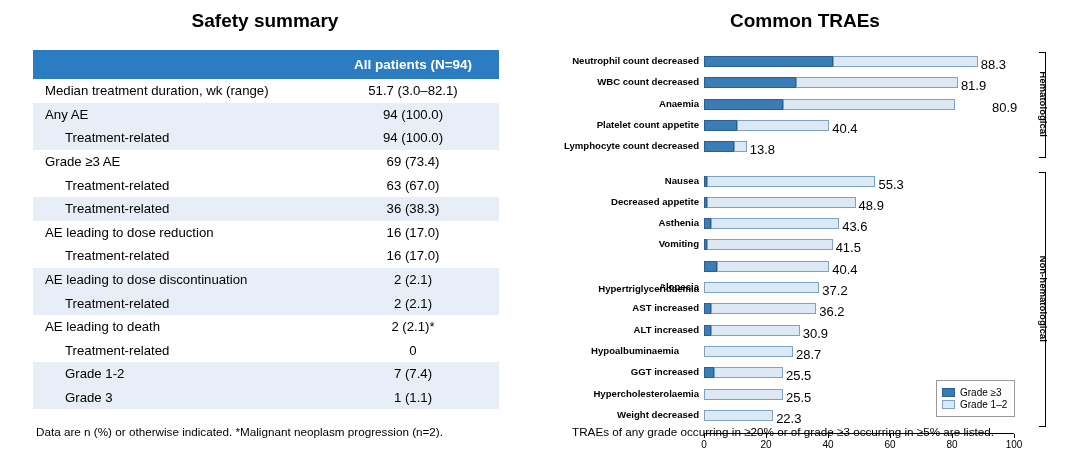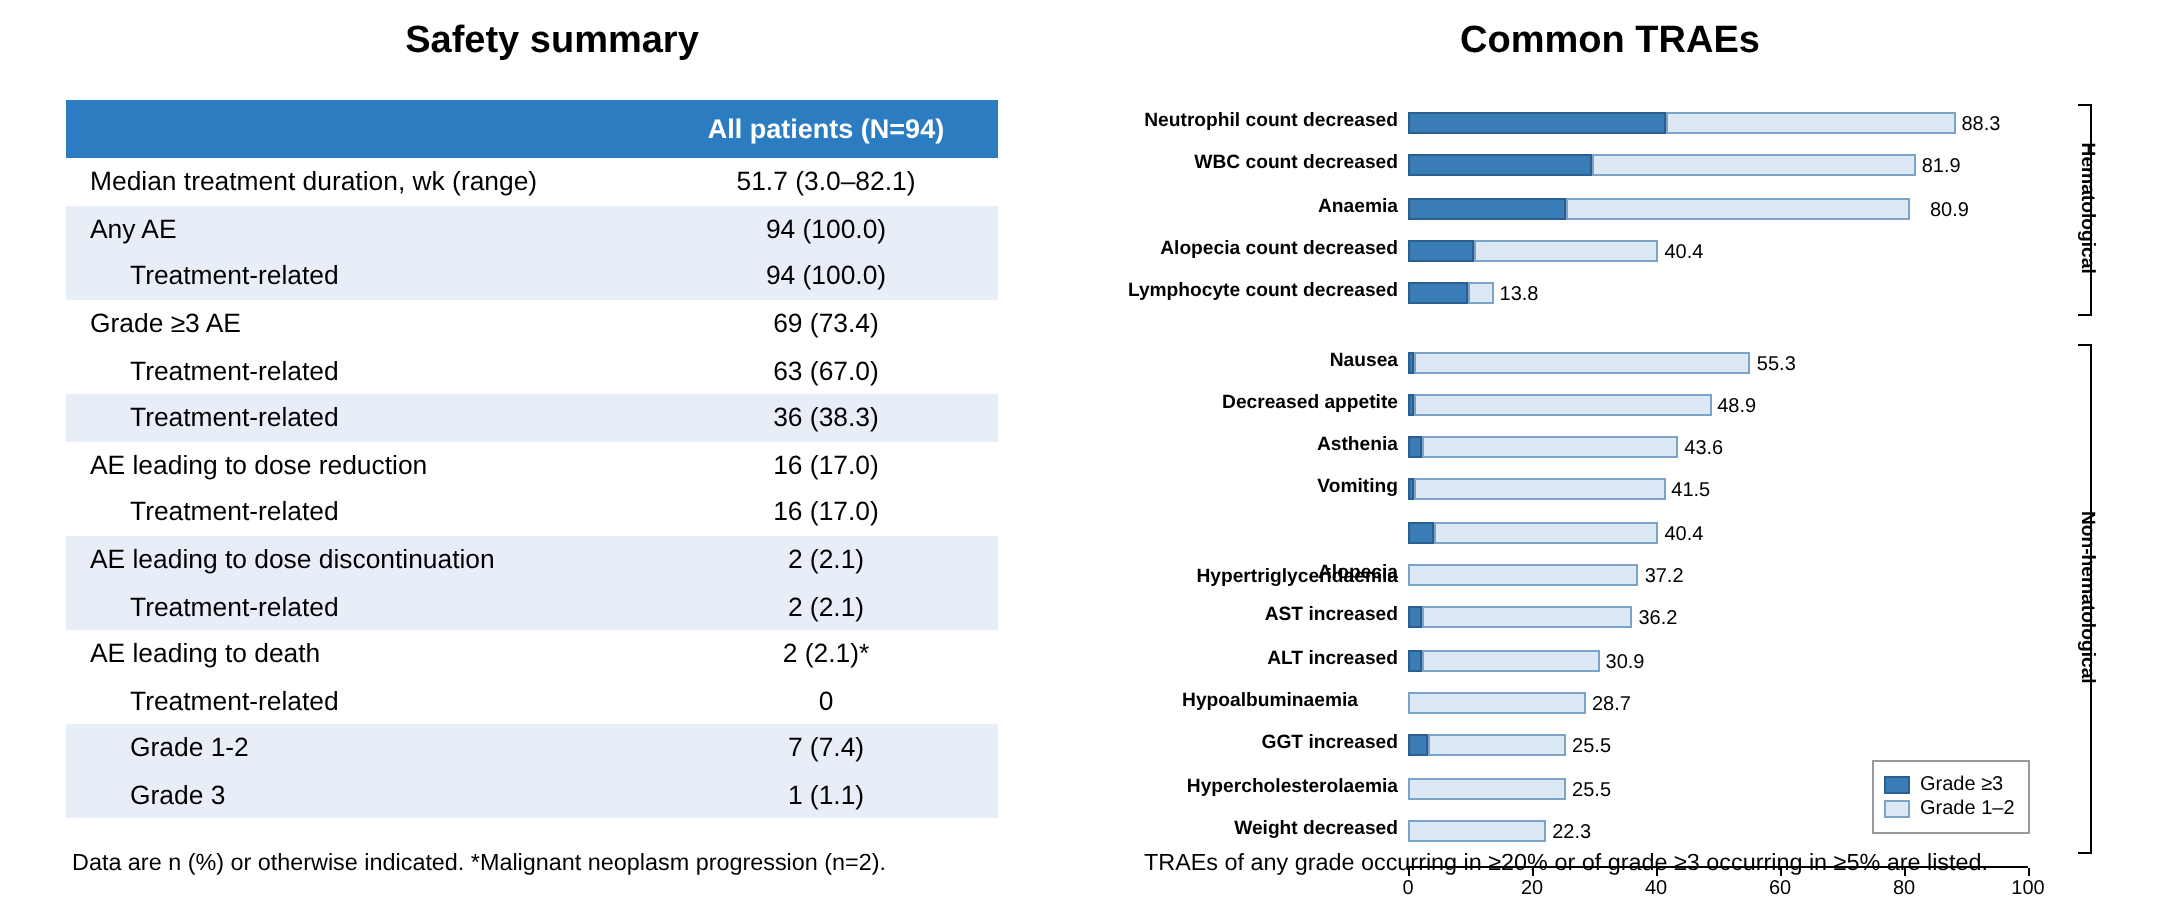--- a/index.html
+++ b/index.html
@@ -20,21 +20,20 @@
     height: 456px;
   }
 
   
   .left-panel {
     position: absolute;
     left: 0;
     top: 0;
     width: 530px;
     height: 383px;
-    padding-left: 11px;
   }
   .panel-title {
     text-align: center;
     font-size: 19px;
     font-weight: bold;
     margin-top: 10px;
   }
   table.safety {
     position: absolute;
     left: 33px;
@@ -124,21 +123,21 @@
   .bar-g12 {
     position: absolute;
     top: 0;
     height: 100%;
     background: #dce9f4;
     border: 0.8px solid #7ba3c7;
     box-sizing: border-box;
   }
   .barval {
     position: absolute;
-    font-size: 10px;
+    font-size: 13px;
     white-space: nowrap;
     top: 1px;
   }
   .axis-line {
     position: absolute;
     background: #000;
   }
   .tick {
     position: absolute;
     width: 1px;
@@ -288,22 +287,22 @@
         <div class="bar-wrap" style="left: 174px; top: 33.3px; width: 253.89px;">
           <div class="bar-g12" style="left: 92.38px; width: 161.51px;"></div>
           <div class="bar-g3" style="width: 92.38px;"></div>
         </div>
         <div class="barval" style="left: 430.89px; top: 34.3px;">81.9</div>
         <div class="rowlabel" style="top: 53.6px; right: 381px;">Anaemia</div>
         <div class="bar-wrap" style="left: 174px; top: 54.6px; width: 250.79px;">
           <div class="bar-g12" style="left: 79.05px; width: 171.74px;"></div>
           <div class="bar-g3" style="width: 79.05px;"></div>
         </div>
-        <div class="barval" style="left: 419px; top: 55.6px; padding-left: 16px;">80.9</div>
-        <div class="rowlabel" style="top: 74.9px; right: 381px;">Alopecia count decreased</div>
+        <div class="barval" style="left: 446px; top: 55.6px; padding-left: 16px;">80.9</div>
+        <div class="rowlabel" style="top: 74.9px; right: 381px;">Platelet count appetite</div>
         <div class="bar-wrap" style="left: 174px; top: 75.9px; width: 125.24px;">
           <div class="bar-g12" style="left: 32.86px; width: 92.38px;"></div>
           <div class="bar-g3" style="width: 32.86px;"></div>
         </div>
         <div class="barval" style="left: 302.24px; top: 76.9px;">40.4</div>
         <div class="rowlabel" style="top: 96.2px; right: 381px;">Lymphocyte count decreased</div>
         <div class="bar-wrap" style="left: 174px; top: 97.2px; width: 42.78px;">
           <div class="bar-g12" style="left: 29.76px; width: 13.02px;"></div>
           <div class="bar-g3" style="width: 29.76px;"></div>
         </div>

